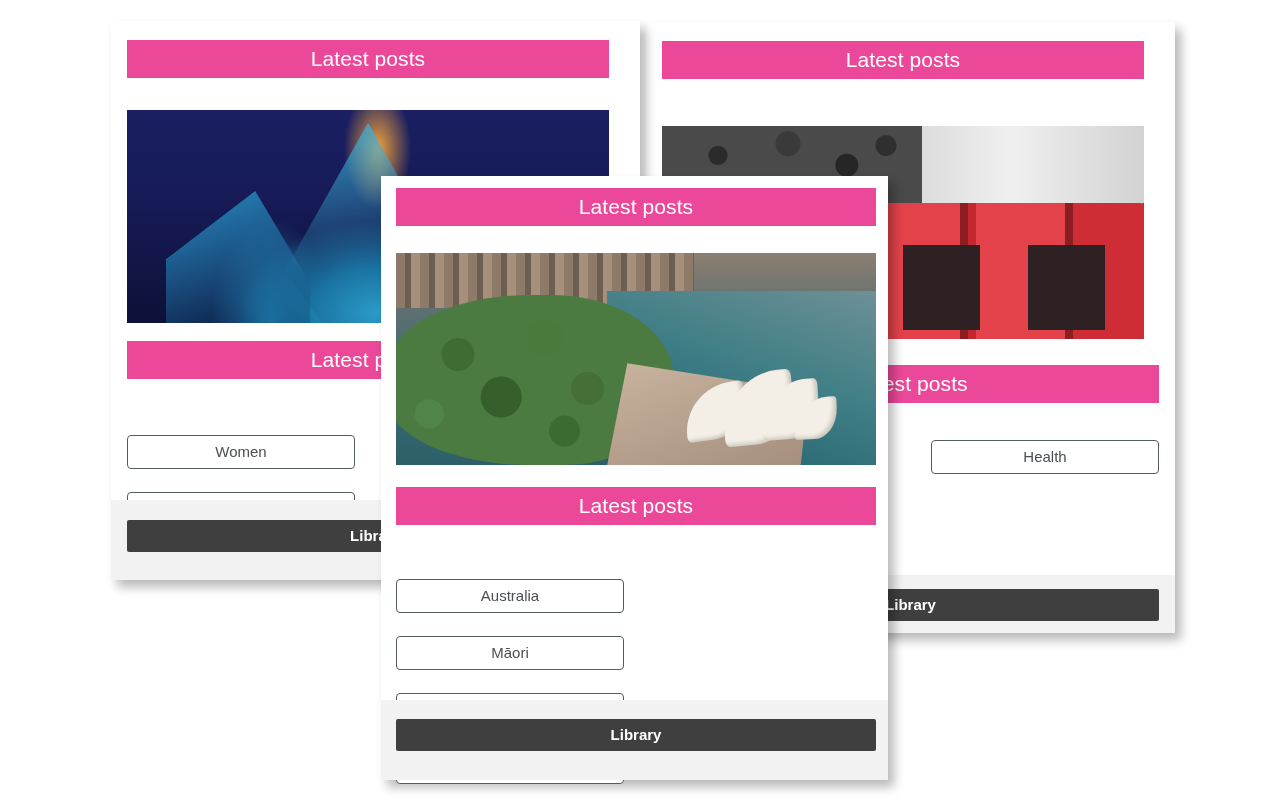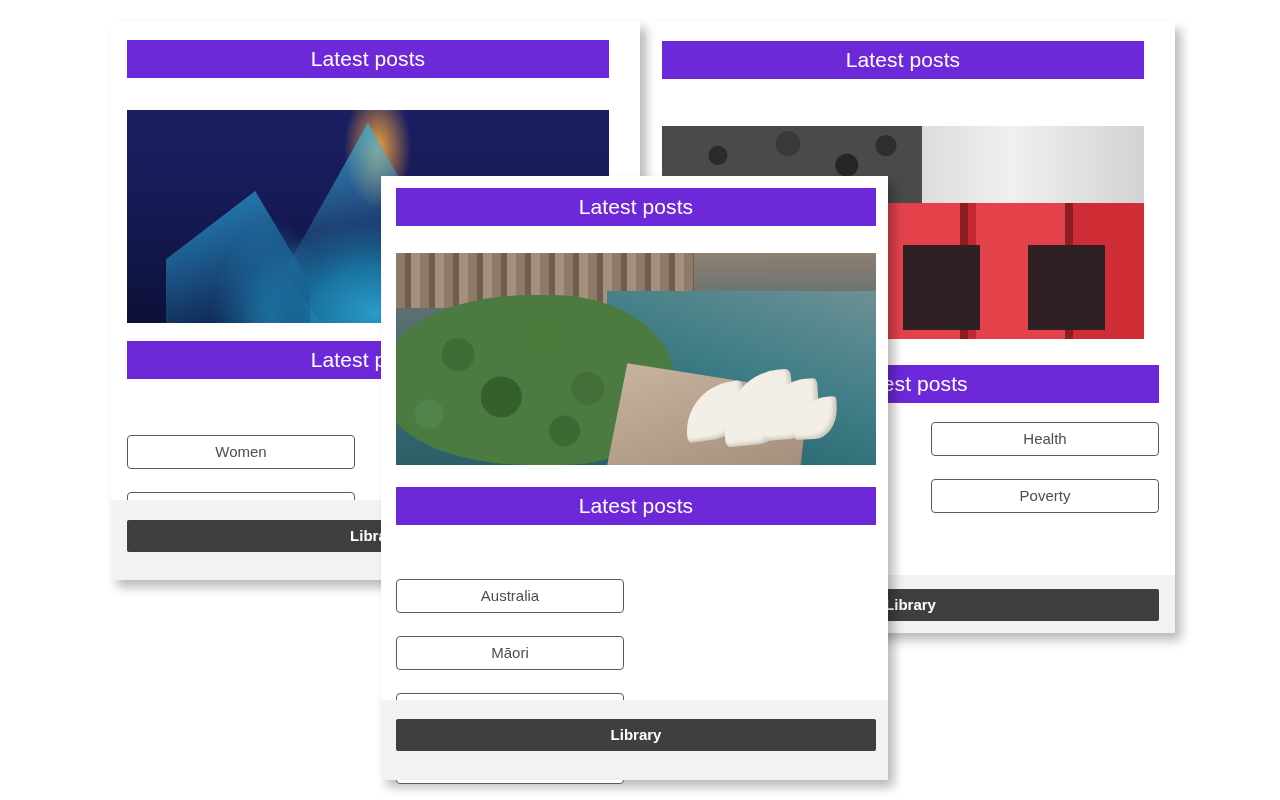--- a/index.html
+++ b/index.html
@@ -15,21 +15,21 @@
   
   .card {
     position: absolute;
     background: #ffffff;
     box-shadow: 6px 7px 10px rgba(0,0,0,0.28);
   }
   .card-body { background:#fff; }
 
   
   .widget-head {
-    background: #6d28d9;
+    background: #ec4899;
     color: #ffffff;
     text-align: center;
     font-size: 21px;
     line-height: 38px;
     height: 38px;
     font-weight: 400;
     letter-spacing: .1px;
     white-space: nowrap;
     overflow: hidden;
   }
@@ -63,21 +63,21 @@
 
   .hairline { position:absolute; height:1px; background:#eef2f6; }
 
   
   
   
   #card-back { left: 646px; top: 22px; width: 529px; height: 611px; }
   #card-back .widget-head.h1 { position:absolute; left:16px; top:19px; width:482px; }
   #card-back .thumb.t1 { position:absolute; left:16px; top:104px; width:482px; height:213px; }
   #card-back .widget-head.h2 { position:absolute; left:16px; top:343px; width:497px; }
-  #card-back .catwrap { position:absolute; left:16px; top:400px; width:497px; }
+  #card-back .catwrap { position:absolute; left:16px; top:418px; width:497px; }
   #card-back .footer-bar { position:absolute; left:0px; top:553px; width:529px; height:58px; }
   #card-back .lib-btn { position:absolute; left:16px; top:14px; width:497px; }
 
   
   
   
   #card-left { left: 111px; top: 21px; width: 529px; height: 559px; }
   #card-left .widget-head.h1 { position:absolute; left:16px; top:19px; width:482px; }
   #card-left .thumb.t1 { position:absolute; left:16px; top:89px; width:482px; height:213px; }
   #card-left .widget-head.h2 { position:absolute; left:16px; top:320px; width:482px; }
@@ -194,21 +194,20 @@
           <div class="pane" style="left:26%; bottom:4%; width:14%; height:40%;"></div>
           <div class="pane" style="left:50%; bottom:4%; width:16%; height:40%;"></div>
           <div class="pane" style="left:76%; bottom:4%; width:16%; height:40%;"></div>
         </div>
       </div>
 
       <div class="widget-head h2">Latest posts</div>
 
       <div class="catwrap gridR">
         <div class="cat-btn">Health</div>
-        <div class="cat-btn">Poverty</div>
       </div>
 
       <div class="footer-bar">
         <div class="lib-btn">Library</div>
       </div>
     </div>
   </div>
 
   <div class="card" id="card-left">
     <div class="card-body" style="position:absolute;inset:0;">

